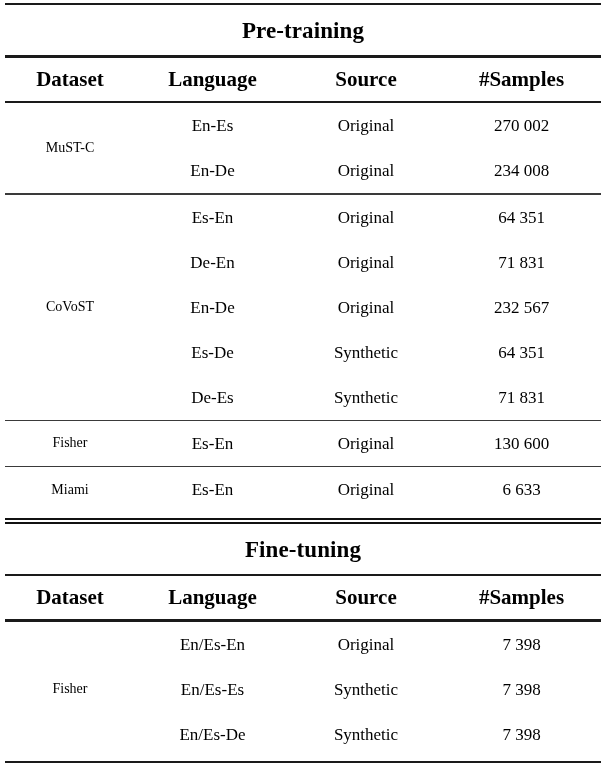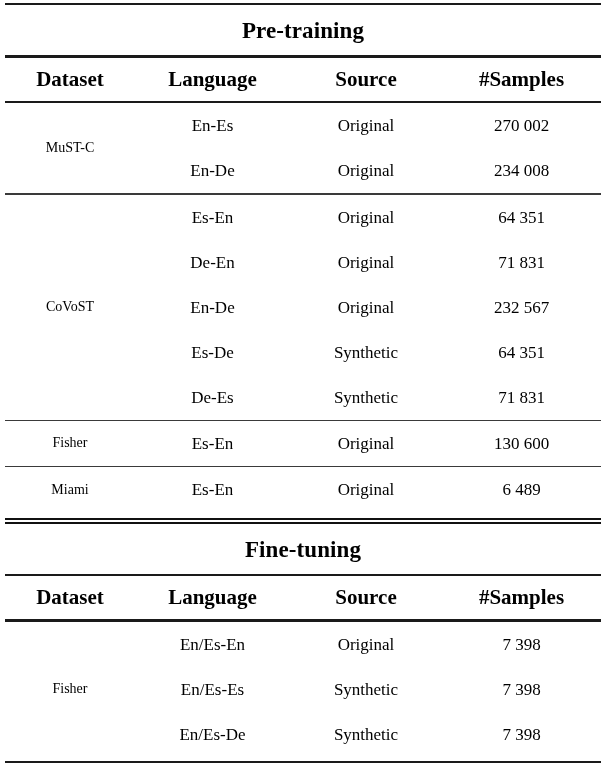--- a/index.html
+++ b/index.html
@@ -208,21 +208,21 @@
         <col class="c-dataset">
           <col class="c-language">
           <col class="c-source">
           <col class="c-samples">
       </colgroup>
       <tbody>
         <tr>
           <td class="dataset-cell">Miami</td>
           <td>Es-En</td>
           <td>Original</td>
-          <td class="num">6 489</td>
+          <td class="num">6 633</td>
         </tr>
       </tbody>
     </table>
 
     <div style="height:6px"></div>
     <div class="rule-double"></div>
   </div>
 
   <div class="table-block" id="block-finetuning" style="top:524px;">
 

